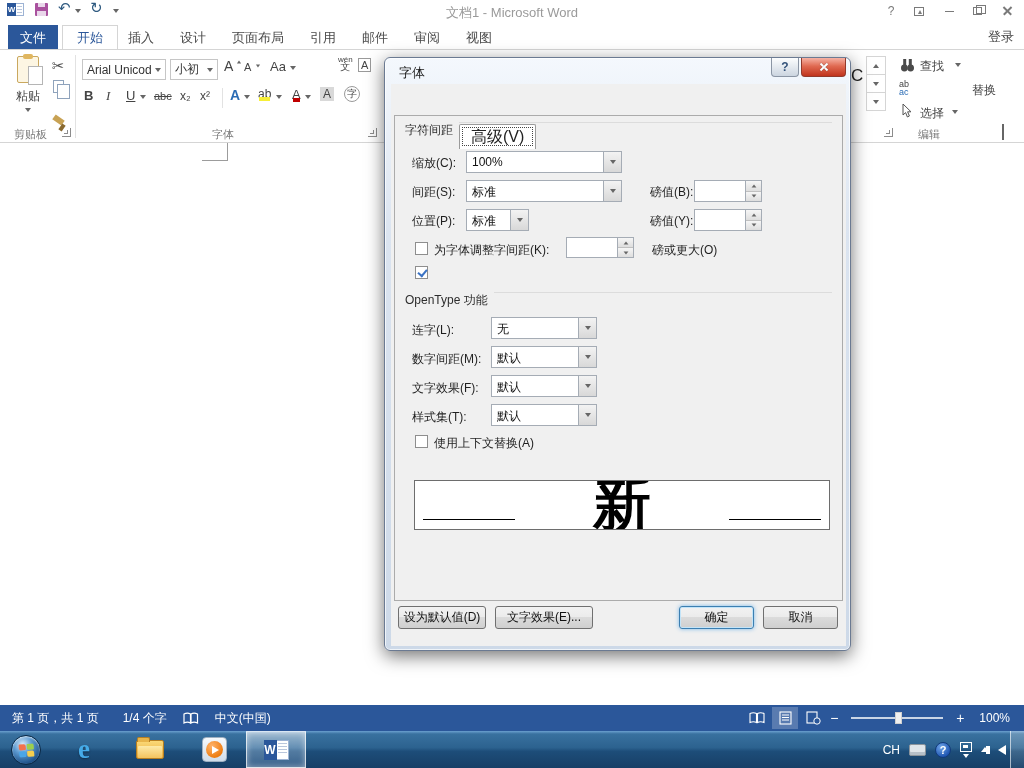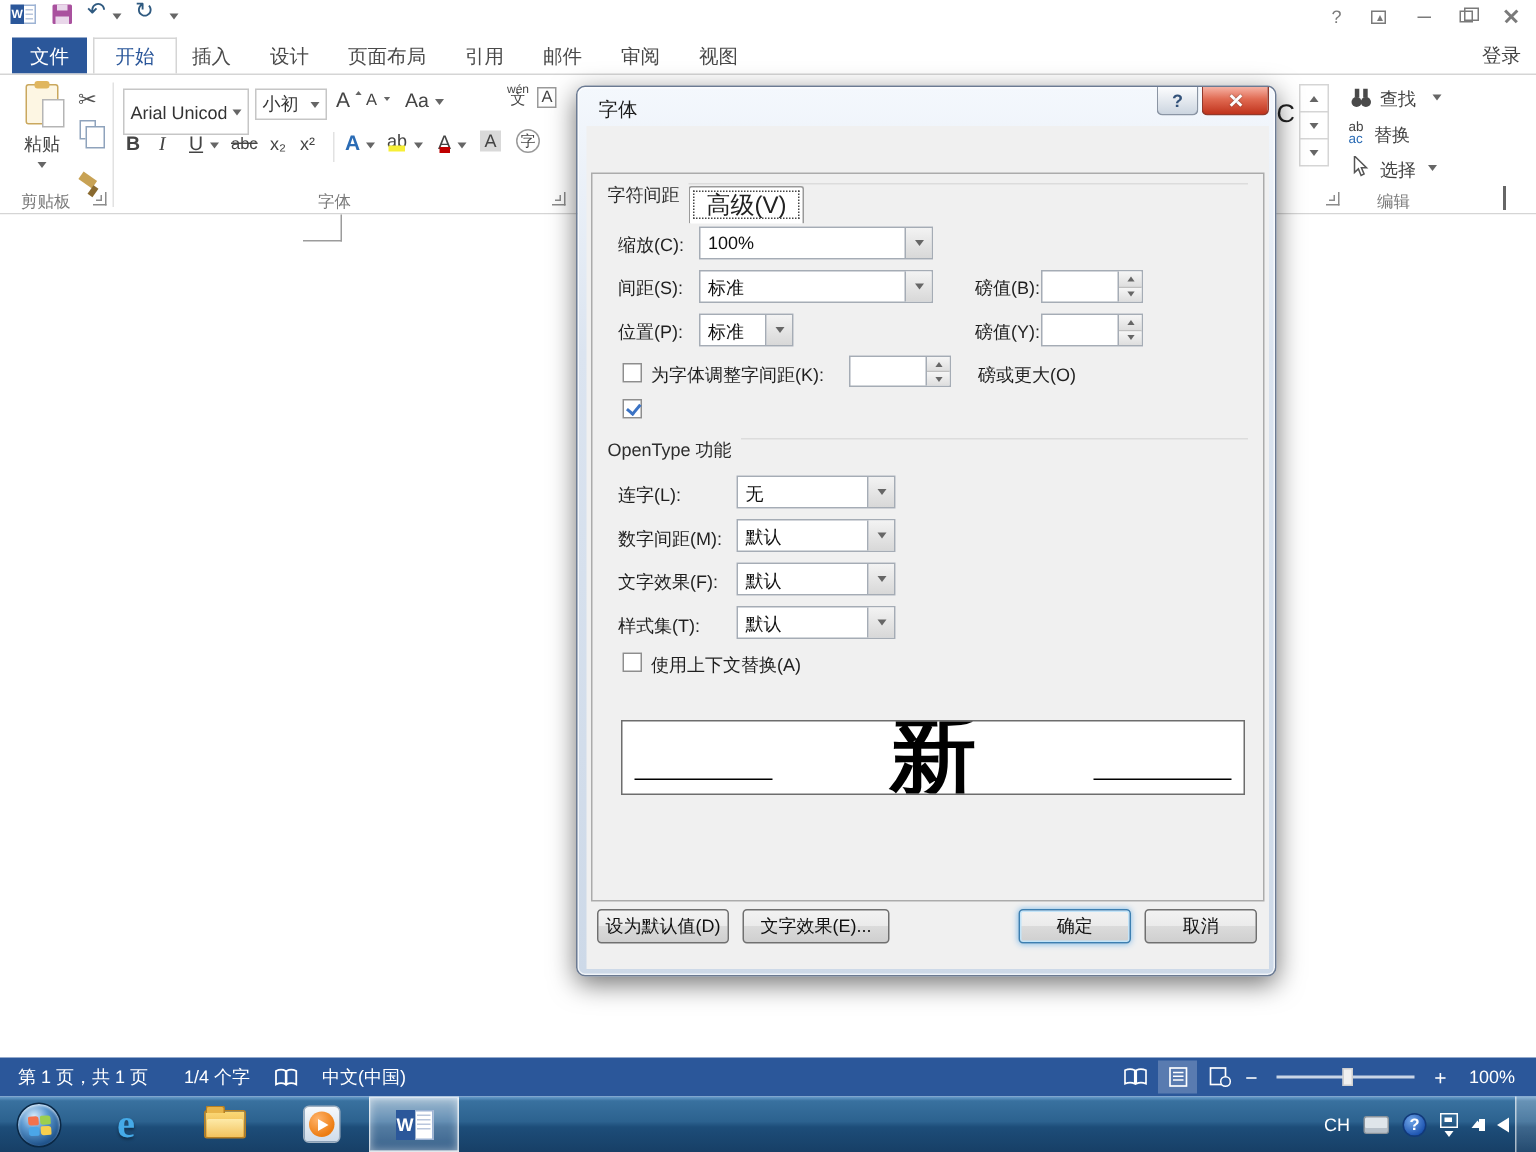--- a/index.html
+++ b/index.html
@@ -172,20 +172,21 @@
           <i></i>
           <i></i>
           <i></i>
         </span>
     </div>
     <div class="qat-ico floppy" style="left:35px;"></div>
     <span class="qat-ico undoglyph" style="left:58px;top:1px;">↶</span>
     <span class="qat-ico tri-d" style="left:75px;top:9px;"></span>
     <span class="qat-ico undoglyph" style="left:90px;top:1px;">↻</span>
     <span class="qat-ico tri-d" style="left:113px;top:9px;"></span>
+    <div id="win-title">文档1 - Microsoft Word</div>
     <div class="winctl" style="left:880px;">?</div>
     <div class="winctl" style="left:908px;">
         <span class="ribbonopt"></span>
       </div>
     <div class="winctl" style="left:938px;">
         <span class="bar-h"></span>
       </div>
     <div class="winctl" style="left:966px;">
         <span class="restore-r"></span>
       </div>
@@ -215,21 +216,21 @@
       <div style="margin-top:5px;color:#444;text-align:center;">粘贴</div>
       <div class="tri-d" style="margin:3px auto 0;"></div>
     </div>
     <span class="abs" style="left:52px;top:7px;font-size:15px;color:#555;">✂</span>
     <div class="abs copy-ico" style="left:53px;top:30px;"></div>
     <div class="abs brush-ico" style="left:52px;top:54px;"></div>
     <div class="grouplabel" style="left:14px;top:77px;">剪贴板</div>
     <div class="launcher" style="left:62px;top:78px;"></div>
     <div class="vsep" style="left:75px;top:5px;height:83px;"></div>
 
-    <div class="combo-lite" style="left:82px;top:9px;width:84px;height:31px;">
+    <div class="combo-lite" style="left:82px;top:9px;width:84px;height:21px;">
       <span class="cval">Arial Unicod</span>
       <span class="cbtn">
           <span class="tri-d"></span>
         </span>
     </div>
     <div class="combo-lite" style="left:170px;top:9px;width:48px;height:21px;">
       <span class="cval">小初</span>
       <span class="cbtn">
           <span class="tri-d"></span>
         </span>
@@ -283,21 +284,21 @@
         <rect x="8.8" y="0" width="3" height="6" fill="#4a4a4a"></rect>
       <circle cx="4.4" cy="9" r="3.4" fill="#4a4a4a"></circle>
         <circle cx="10.6" cy="9" r="3.4" fill="#4a4a4a"></circle>
     </svg>
     <span class="abs" style="left:920px;top:8px;color:#444;">查找</span>
     <span class="abs tri-d" style="left:955px;top:13px;"></span>
     <span class="abs" style="left:899px;top:30px;font-size:9px;color:#444;line-height:8px;">
       <span style="display:block;">ab</span>
       <span style="display:block;color:#2b6cb5;">ac</span>
     </span>
-    <span class="abs" style="left:916px;top:32px;color:#444;">替换</span>
+    <span class="abs" style="left:972px;top:32px;color:#444;">替换</span>
     <svg class="abs" style="left:902px;top:54px;" width="11" height="14" viewBox="0 0 11 14">
       <polygon points="1,0 1,11 3.6,8.6 5.4,13 7.4,12 5.6,7.8 9,7.8" fill="#fff" stroke="#555" stroke-width="1"></polygon>
     </svg>
     <span class="abs" style="left:920px;top:55px;color:#444;">选择</span>
     <span class="abs tri-d" style="left:952px;top:60px;"></span>
     <div class="grouplabel" style="left:918px;top:77px;">编辑</div>
     <div class="abs" style="left:1002px;top:76px;"><span class="chev-up" style="transform:rotate(45deg);"></span></div>
   </div>
 
   <div id="doc">

